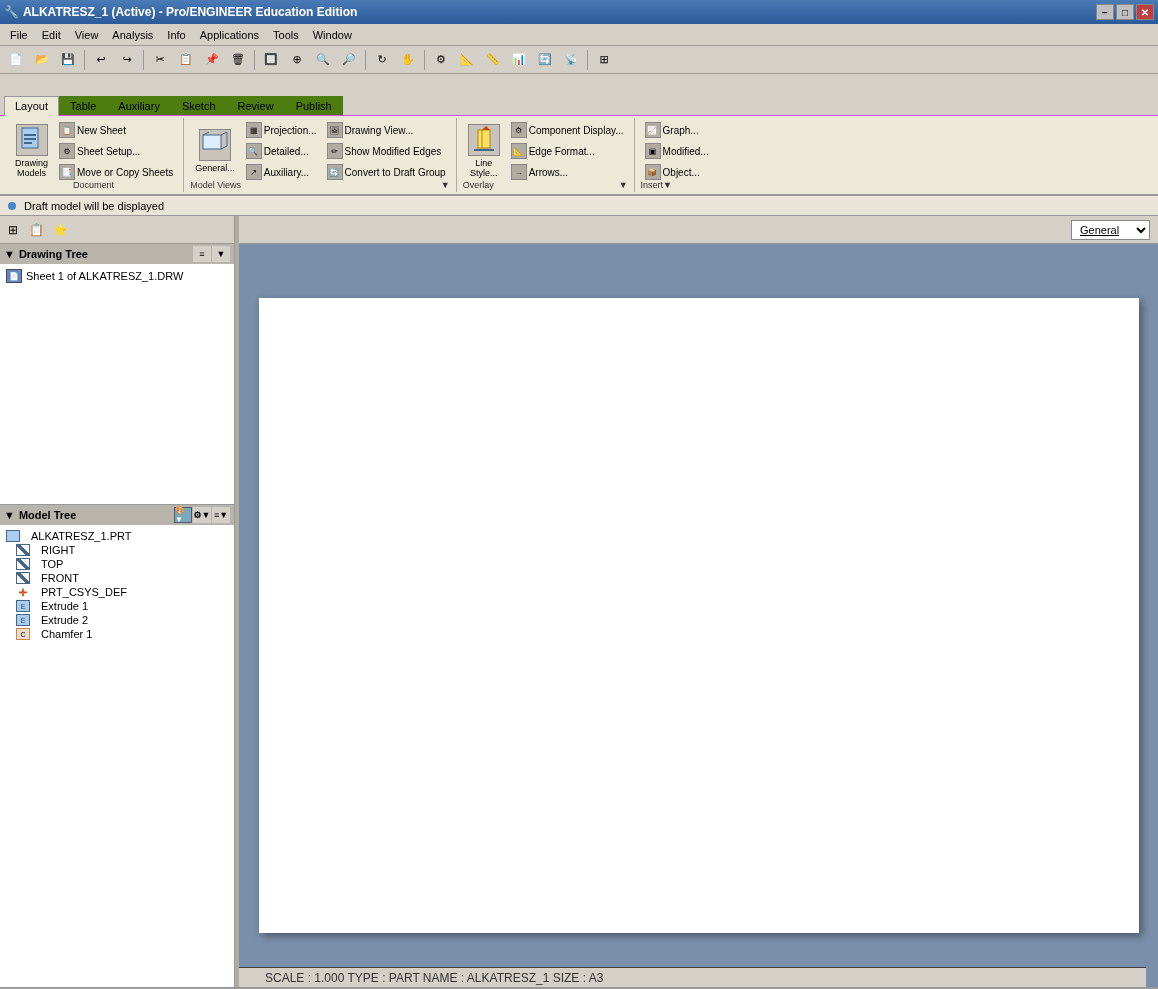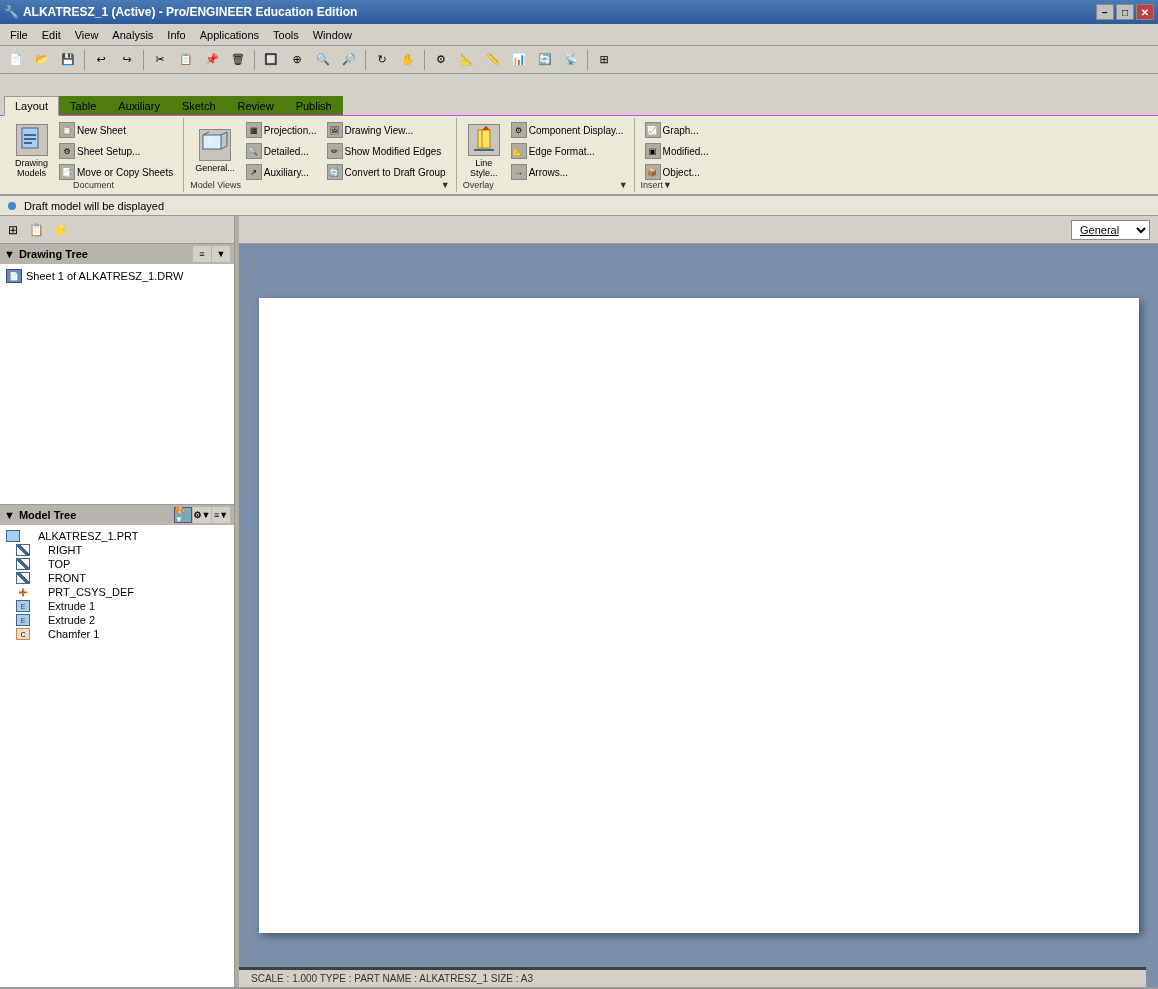--- a/index.html
+++ b/index.html
@@ -210,21 +210,21 @@
       justify-content: space-between;
       cursor: pointer;
     }
     .model-tree-content {
       background: white;
       flex: 1;
       padding: 4px;
       overflow-y: auto;
     }
     .mt-item {
-      display: flex; align-items: flex-start; gap: 18px;
+      display: flex; align-items: flex-start; gap: 11px;
       padding: 1px 2px; font-size: 11px; cursor: pointer;
       white-space: nowrap;
     }
     .mt-icon { width: 14px; height: 12px; flex-shrink: 0; display: flex; align-items: center; justify-content: center; font-size: 9px; }
     .mt-indent { padding-left: 12px; }
 
     
     #right-area {
       flex: 1;
       display: flex;
@@ -266,25 +266,25 @@
       box-shadow: 3px 3px 8px rgba(0,0,0,0.4);
       position: relative;
     }
 
     
     #canvas-info {
       position: absolute;
       bottom: 0; left: 0; right: 12px;
       height: 20px;
       background: #d4d0c8;
-      border-top: 3px solid #404040;
-      display: flex;
-      align-items: center;
-      padding: 0 12px;
-      font-size: 10px;
+      border-top: 1px solid #404040;
+      display: flex;
+      align-items: center;
+      padding: 0 26px;
+      font-size: 12px;
       color: #333;
     }
 
     
     #bottom-bar {
       height: 22px;
       background: #d4d0c8;
       border-top: 2px solid #999;
       display: flex;
       align-items: center;

